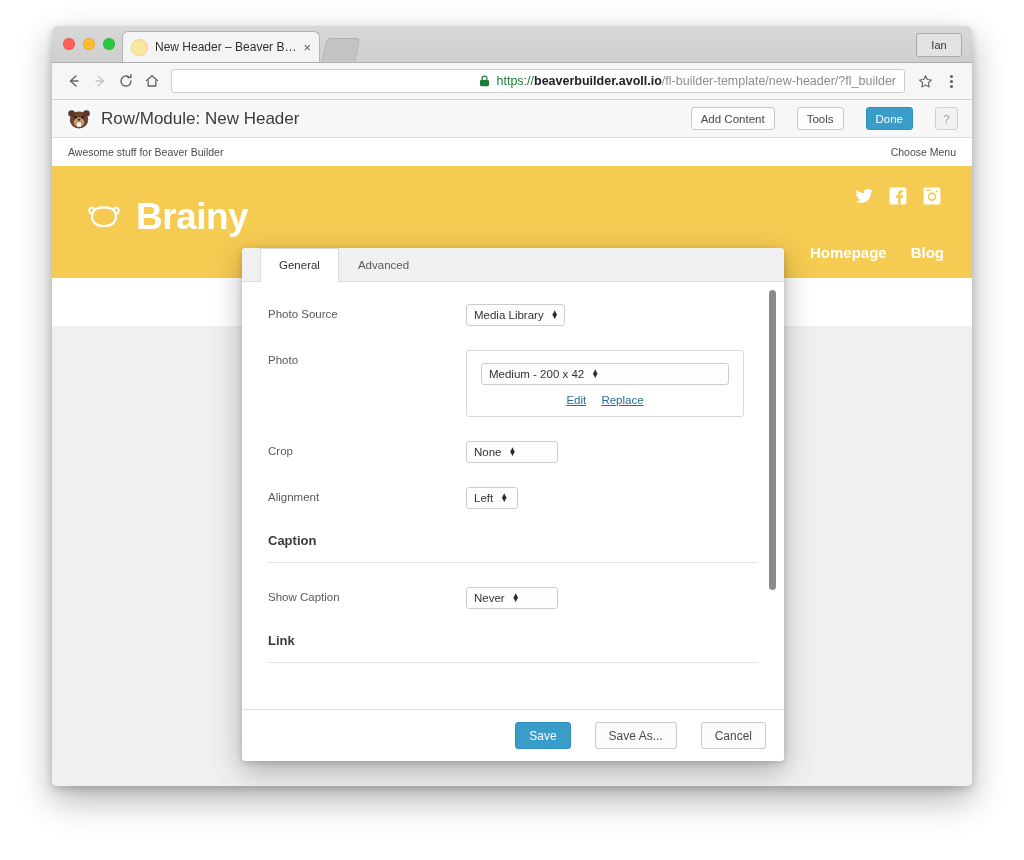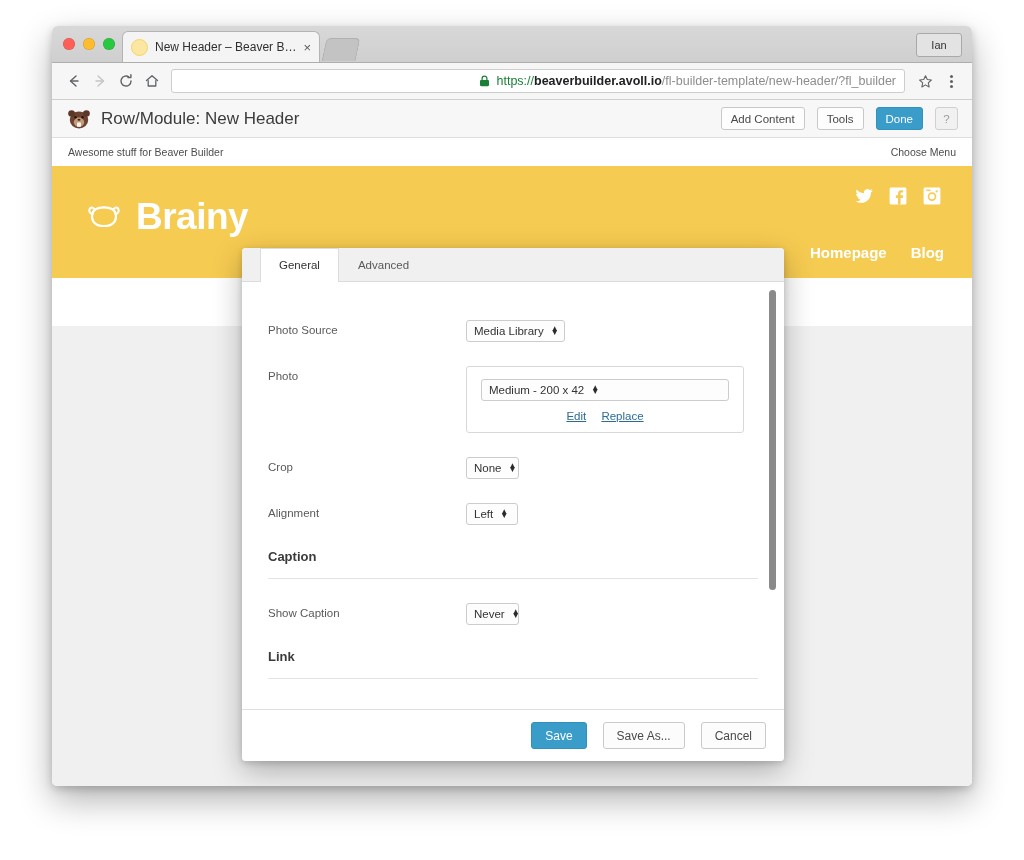--- a/index.html
+++ b/index.html
@@ -192,21 +192,21 @@
     flex: 0 0 auto;
   }
   #builder-title {
     font-size: 17px;
     color: #3c3c3c;
     flex: 1 1 auto;
   }
   .bb-btn {
     height: 23px;
     padding: 0 9px;
-    margin-left: 12px;
+    margin-left: 22px;
     font-size: 11.5px;
     color: #4a4a4a;
     background: #fdfdfd;
     border: 1px solid #c8c8c8;
     border-radius: 3px;
     display: flex;
     align-items: center;
     box-sizing: border-box;
     text-align: center;
   }
@@ -351,21 +351,21 @@
     margin-bottom: -1px;
     padding-bottom: 1px;
     color: #333;
   }
 
   #modal-body {
     flex: 1 1 auto;
     position: relative;
     overflow: hidden;
     background: #ffffff;
-    padding: 38px 26px 0 26px;
+    padding: 22px 26px 0 26px;
     box-sizing: border-box;
   }
   .form-row {
     display: flex;
     align-items: flex-start;
     min-height: 22px;
     margin-bottom: 24px;
   }
   .form-label {
     width: 198px;
@@ -391,21 +391,21 @@
   }
   .sel .arrows {
     margin-left: 7px;
     display: flex;
     flex-direction: column;
     line-height: 0.55;
     font-size: 8px;
     color: #2b2b2b;
   }
   .sel.w-photo { width: 170px; }
-  .sel.w-sm { width: 53px; }
+  .sel.w-sm { width: 92px; }
   .sel.w-xs { width: 52px; }
 
   .photo-box {
     border: 1px solid #d8d8d8;
     border-radius: 3px;
     padding: 12px 14px 10px 14px;
     width: 278px;
     box-sizing: border-box;
     text-align: center;
     background: #fff;
@@ -443,21 +443,21 @@
 
   #modal-footer {
     height: 52px;
     border-top: 1px solid #e0e0e0;
     background: #ffffff;
     display: flex;
     align-items: center;
     justify-content: flex-end;
     padding: 0 18px;
     box-sizing: border-box;
-    gap: 16px;
+    gap: 24px;
     flex: 0 0 auto;
   }
   .fbtn {
     height: 27px;
     padding: 0 13px;
     font-size: 12px;
     border-radius: 3px;
     display: flex;
     align-items: center;
     background: #fcfcfc;

